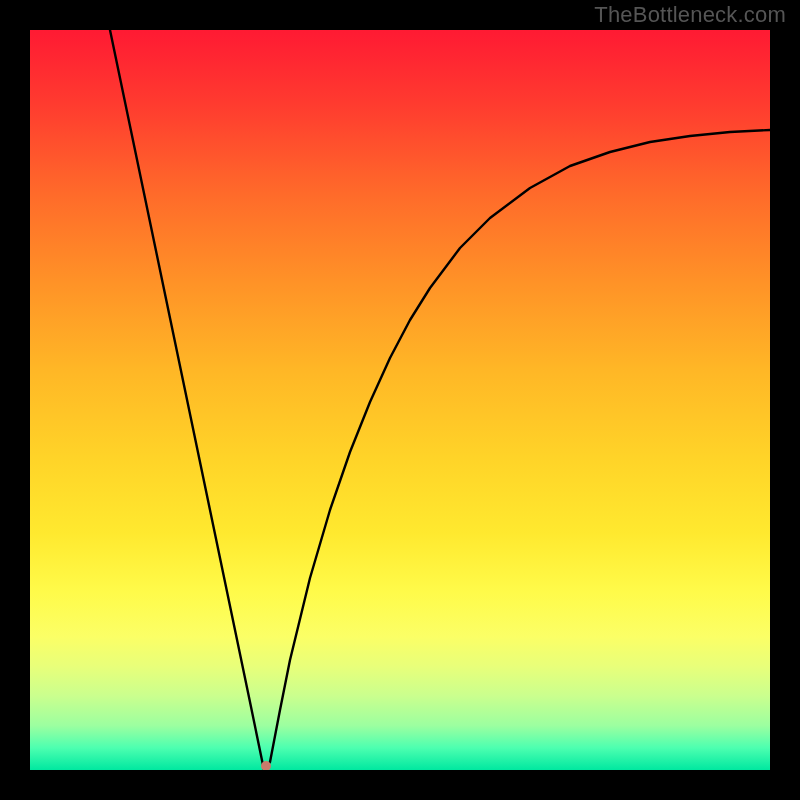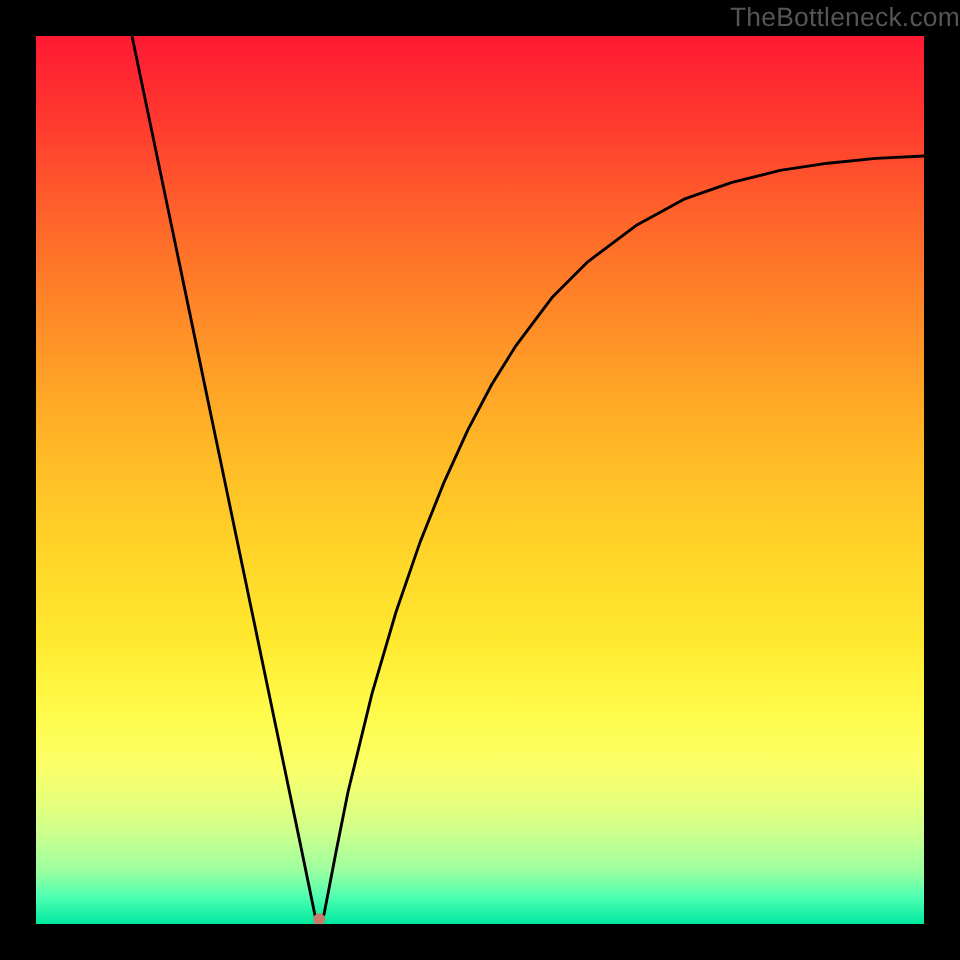--- a/index.html
+++ b/index.html
@@ -7,21 +7,21 @@
   body { background: #000; font-family: Arial, Helvetica, sans-serif; }
   .outer {
     position: relative;
     width: 800px;
     height: 800px;
     background: #000;
   }
   .watermark {
     position: absolute;
     top: 2px;
-    right: 0;
+    right: 14px;
     color: #555;
     font-size: 22px;
     letter-spacing: 0.2px;
     font-weight: 400;
   }
   .plot {
     position: absolute;
     left: 30px;
     top: 30px;
     width: 740px;

